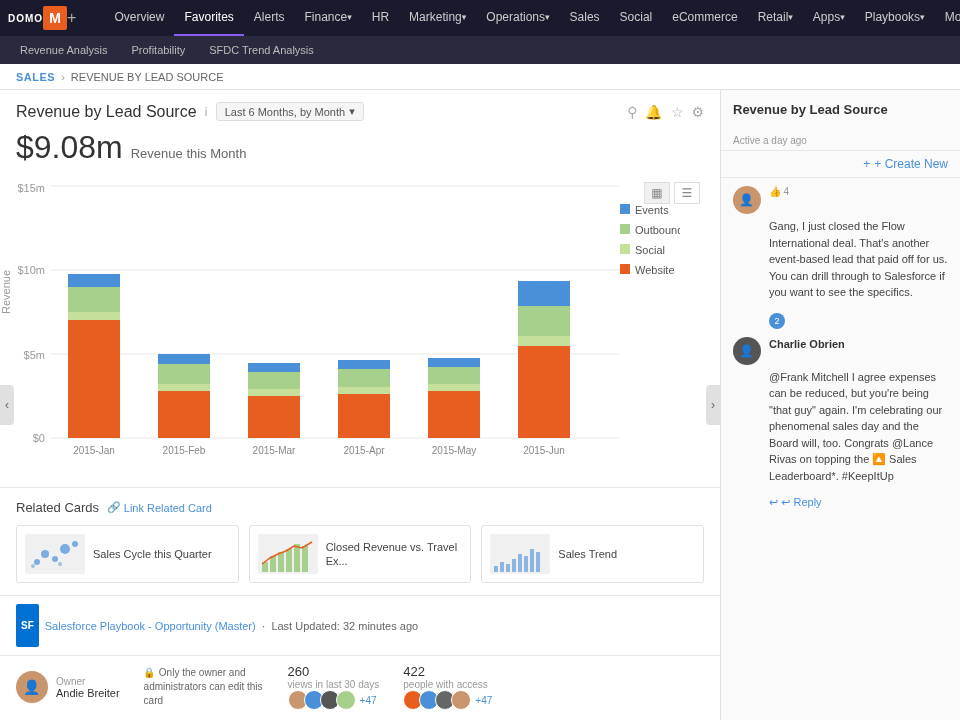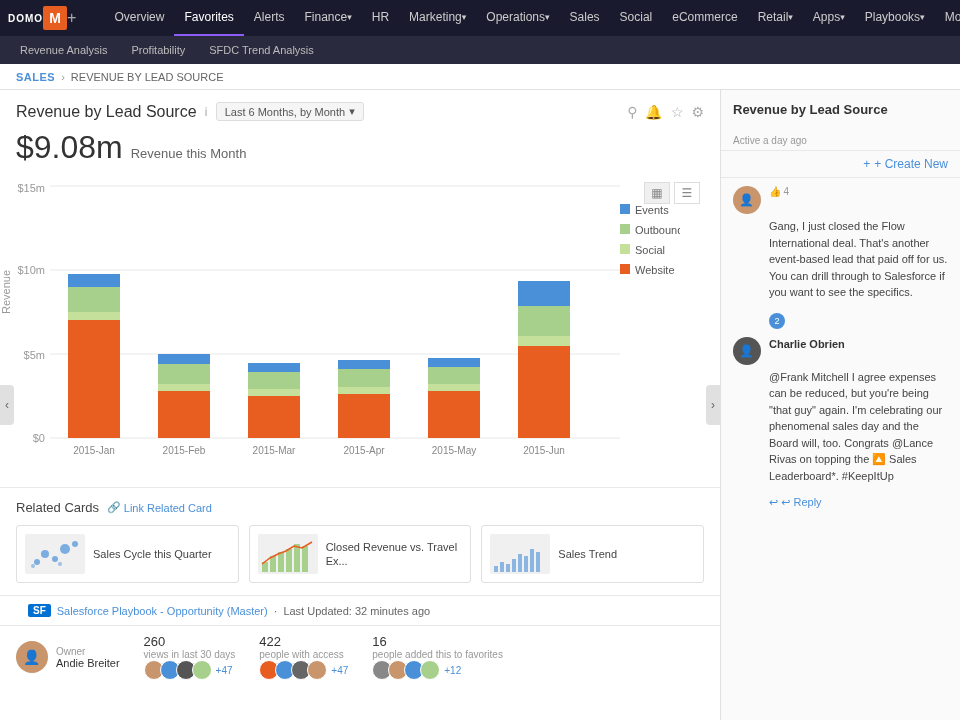--- a/index.html
+++ b/index.html
@@ -59,21 +59,21 @@
     .related-header { display: flex; align-items: center; gap: 8px; margin-bottom: 10px; }
     .related-title { font-size: 13px; font-weight: 500; color: #444; }
     .link-related { color: #4a90d9; font-size: 11px; cursor: pointer; display: flex; align-items: center; gap: 3px; }
     .related-cards { display: flex; gap: 10px; }
     .related-card { flex: 1; border: 1px solid #e0e0e0; border-radius: 3px; padding: 8px; cursor: pointer; display: flex; align-items: center; gap: 8px; background: #fff; }
     .related-card-thumb { width: 60px; height: 40px; background: #f0f0f0; border-radius: 2px; flex-shrink: 0; display: flex; align-items: flex-end; overflow: hidden; }
     .related-card-title { font-size: 11px; color: #444; font-weight: 500; line-height: 1.3; }
 
     
     .card-footer { border-top: 1px solid #e8e8e8; padding: 8px 16px; background: #fff; display: flex; align-items: center; gap: 6px; font-size: 11px; color: #666; }
-    .salesforce-badge { background: #0070d2; color: #fff; border-radius: 2px; padding: 1px 5px; font-size: 10px; font-weight: bold; margin-left: 12px; }
+    .salesforce-badge { background: #0070d2; color: #fff; border-radius: 2px; padding: 16px 5px; font-size: 10px; font-weight: bold; }
 
     
     .bottom-info { border-top: 1px solid #e8e8e8; padding: 8px 16px; background: #fff; display: flex; align-items: center; gap: 24px; }
     .owner-section { display: flex; align-items: center; gap: 8px; }
     .owner-avatar { width: 32px; height: 32px; border-radius: 50%; background: #c8956c; overflow: hidden; }
     .owner-info { }
     .owner-label { font-size: 10px; color: #999; }
     .owner-name { font-size: 11px; color: #333; font-weight: 500; text-align: right; }
     .views-section, .access-section, .favorites-section { }
     .stat-count { font-size: 13px; font-weight: 500; color: #333; }
@@ -309,20 +309,24 @@
     <div class="bottom-info">
       <div class="owner-section">
         <div class="owner-avatar" style="background:#c8956c;display:flex;align-items:center;justify-content:center;color:#fff;font-size:14px;">
           <span>👤</span>
         </div>
         <div class="owner-info">
           <div class="owner-label">Owner</div>
           <div class="owner-name">Andie Breiter</div>
         </div>
       </div>
+      <div style="font-size:10px;color:#666;max-width:120px;line-height:1.4;">
+        <span>🔒 </span>
+        <span>Only the owner and administrators can edit this card</span>
+      </div>
       <div class="views-section">
         <div class="stat-count">260</div>
         <div class="stat-label">views in last 30 days</div>
         <div class="avatars-row">
           <div class="mini-avatar" style="background:#c8956c;"></div>
           <div class="mini-avatar" style="background:#4a90d9;"></div>
           <div class="mini-avatar" style="background:#555;"></div>
           <div class="mini-avatar" style="background:#a8d08d;"></div>
           <span class="plus-count">+47</span>
         </div>
@@ -331,31 +335,20 @@
         <div class="stat-count">422</div>
         <div class="stat-label">people with access</div>
         <div class="avatars-row">
           <div class="mini-avatar" style="background:#e85d20;"></div>
           <div class="mini-avatar" style="background:#4a90d9;"></div>
           <div class="mini-avatar" style="background:#666;"></div>
           <div class="mini-avatar" style="background:#c8956c;"></div>
           <span class="plus-count">+47</span>
         </div>
       </div>
-      <div class="favorites-section">
-        <div class="stat-count">16</div>
-        <div class="stat-label">people added this to favorites</div>
-        <div class="avatars-row">
-          <div class="mini-avatar" style="background:#888;"></div>
-          <div class="mini-avatar" style="background:#c8956c;"></div>
-          <div class="mini-avatar" style="background:#4a90d9;"></div>
-          <div class="mini-avatar" style="background:#a8d08d;"></div>
-          <span class="plus-count">+12</span>
-        </div>
-      </div>
     </div>
 
     <div class="right-chevron">›</div>
   </div>
 
   <div class="right-panel">
     <div class="right-panel-header">
       <div class="right-title">Revenue by Lead Source</div>
       <div class="right-subtitle">Active a day ago</div>
     </div>

